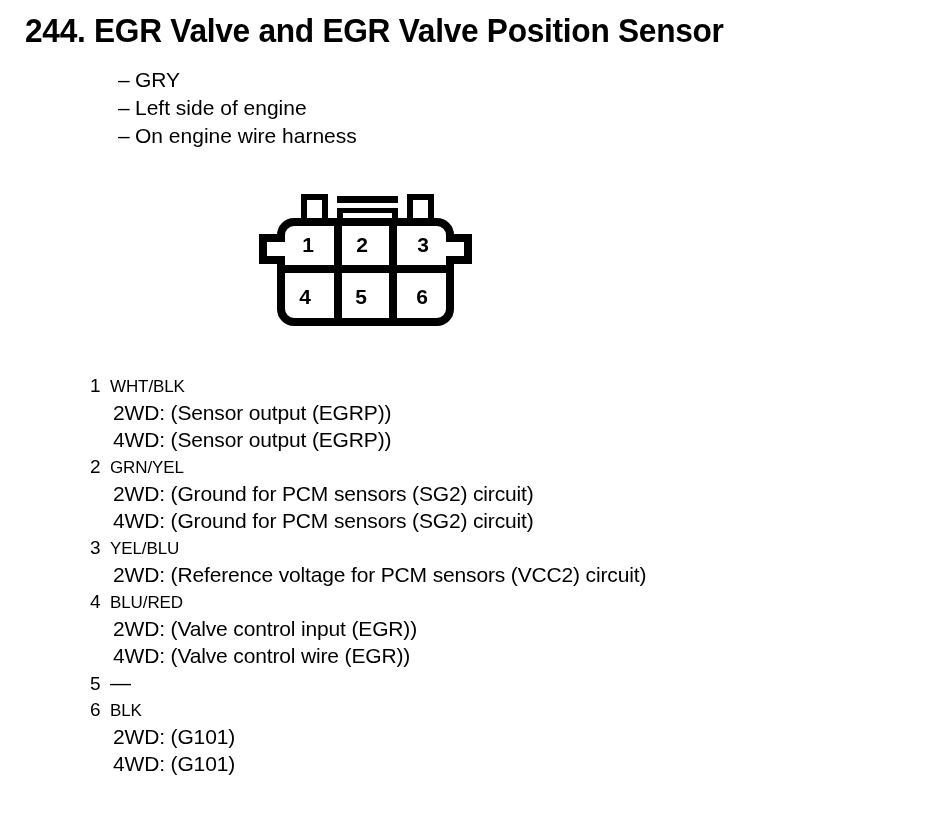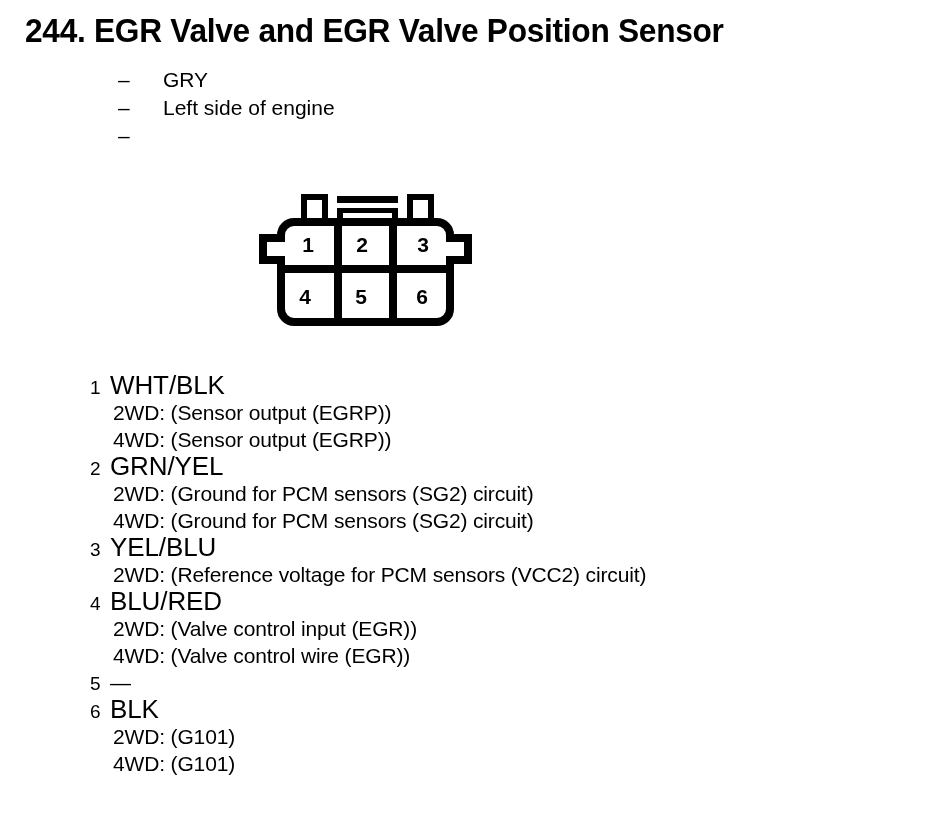--- a/index.html
+++ b/index.html
@@ -47,21 +47,20 @@
     font-size: 21px;
     white-space: nowrap;
   }
   .bullet-dash {
     width: 17px;
     flex: 0 0 17px;
     font-size: 21px;
   }
   .bullet-text {
     font-size: 21px;
-    margin-left: 28px;
   }
   .connector-wrap {
     position: absolute;
     left: 255px;
     top: 193px;
     width: 225px;
     height: 136px;
   }
   .pinlist {
     position: absolute;
@@ -80,21 +79,21 @@
     line-height: 27px;
     white-space: nowrap;
   }
   .pin-num {
     width: 20px;
     flex: 0 0 20px;
     font-size: 19px;
     text-align: left;
   }
   .pin-color {
-    font-size: 26px;
+    font-size: 17px;
     letter-spacing: -0.1px;
   }
   .pin-sub {
     height: 27px;
     line-height: 27px;
     font-size: 21px;
     white-space: nowrap;
     padding-left: 23px;
     letter-spacing: -0.15px;
   }
@@ -113,20 +112,21 @@
     <div class="bullet-row">
       <span class="bullet-dash">–</span>
       <span class="bullet-text">GRY</span>
     </div>
     <div class="bullet-row">
       <span class="bullet-dash">–</span>
       <span class="bullet-text">Left side of engine</span>
     </div>
     <div class="bullet-row">
       <span class="bullet-dash">–</span>
+      <span class="bullet-text">On engine wire harness</span>
     </div>
   </div>
 
   <div class="connector-wrap">
     <svg width="225" height="136" viewBox="0 0 225 136">
       <g>
 
         <path d="M 49 4 L 70 4 L 70 28 L 49 28 Z" fill="none" stroke="#000" stroke-width="6"></path>
 
         <path d="M 155 4 L 176 4 L 176 28 L 155 28 Z" fill="none" stroke="#000" stroke-width="6"></path>

